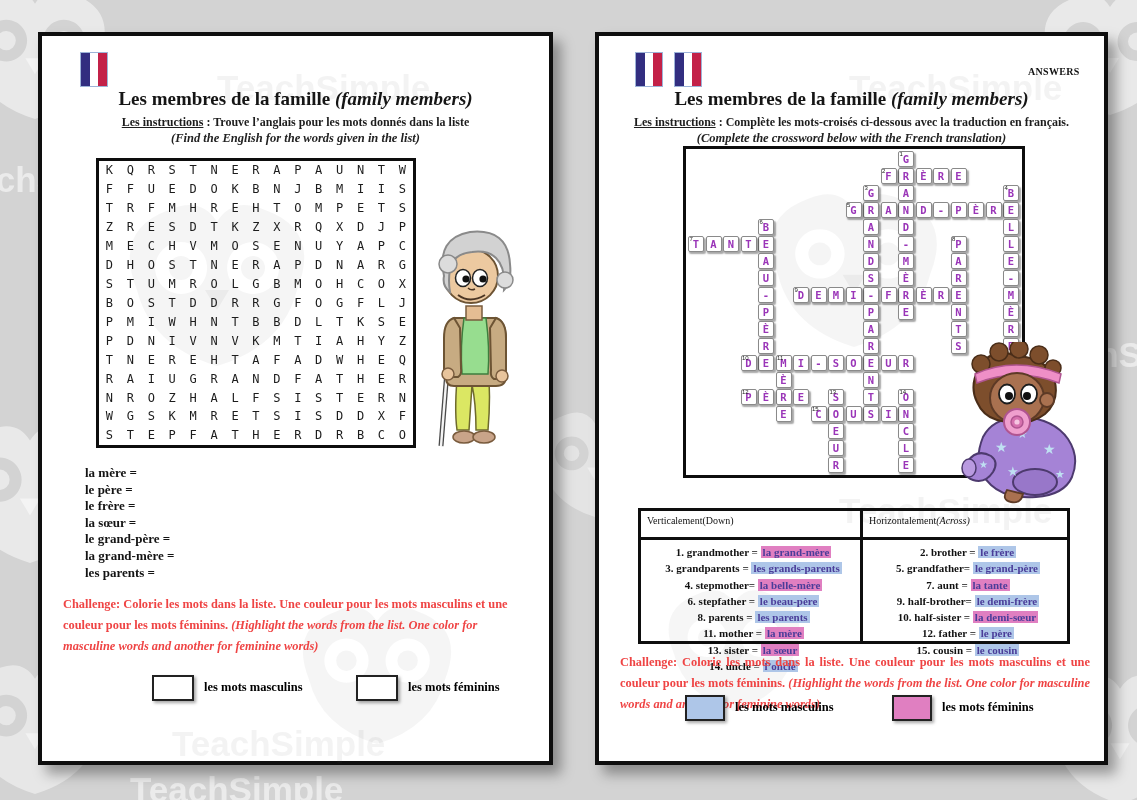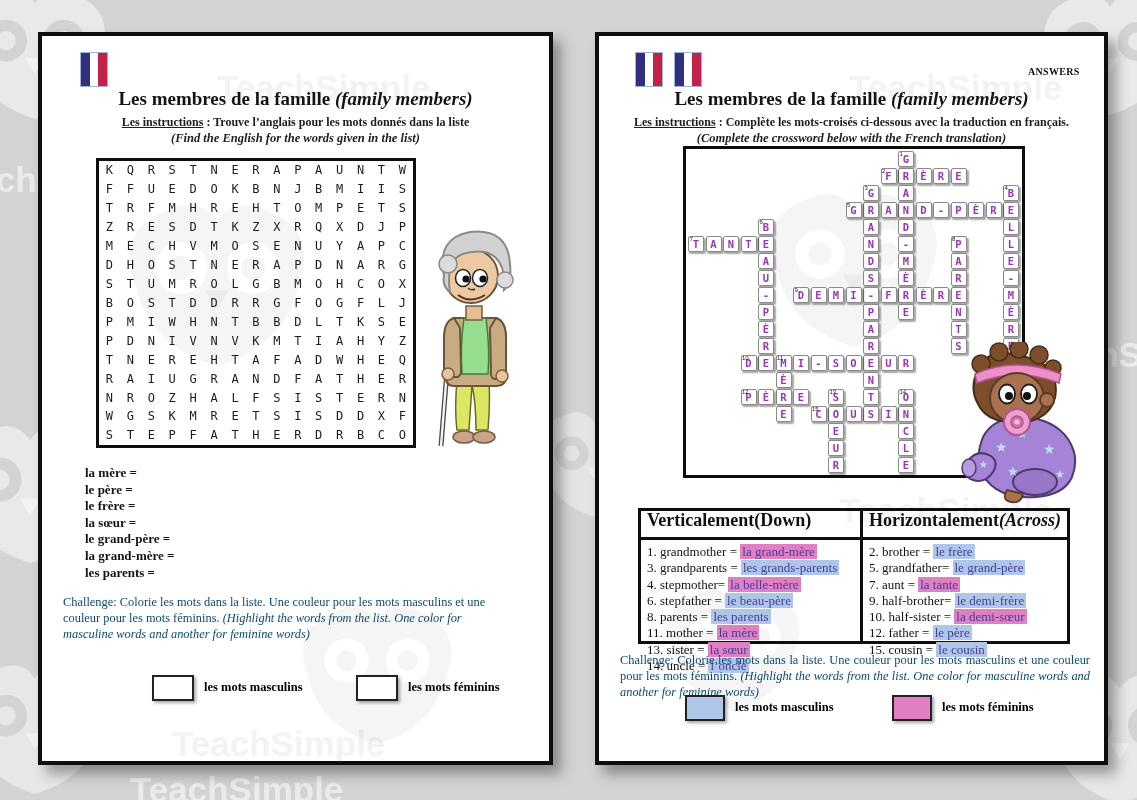--- a/index.html
+++ b/index.html
@@ -35,45 +35,45 @@
   .ws-row{display:flex;height:18.93px;}
   .ws-cell{width:20.93px;height:18.93px;display:flex;align-items:center;justify-content:center;
            font-family:"DejaVu Sans Mono",monospace;font-size:12px;color:#1c1c1c;}
 
   
   .word-col{position:absolute;top:429px;font-size:13px;font-weight:700;color:#141414;}
   #wl-left{left:43px;}
   #wl-right{left:260px;}
   .word-item{line-height:16.6px;}
 
-  .challenge{position:absolute;font-size:12.4px;color:#0c4a6e;line-height:16px;font-weight:400;}
+  .challenge{position:absolute;font-size:12.4px;color:#ef4444;line-height:21px;font-weight:700;}
   .challenge .en{font-style:italic;}
   .legend-swatch{position:absolute;width:42px;height:26px;border:2.5px solid #222;box-sizing:border-box;
                  box-shadow:2px 2px 3px rgba(0,0,0,0.35);}
   .legend-label{position:absolute;font-size:12.5px;font-weight:700;color:#000000;}
 
   
   #answers-tag{position:absolute;left:429px;top:30px;font-size:10px;font-weight:700;letter-spacing:0.3px;color:#111;}
   #cw-box{position:absolute;left:84px;top:110px;width:342px;height:332px;border:3px solid #0d0d0d;
           box-sizing:border-box;}
   #cw-grid{position:absolute;left:0;top:0;right:0;bottom:0;}
   .cw-cell{position:absolute;width:16px;height:16px;background:#fff;border:1px solid #8a8a8a;
            border-radius:2px;box-shadow:1.5px 2px 1.5px rgba(0,0,0,0.35);box-sizing:border-box;}
   .cw-letter{position:absolute;left:0;right:0;top:0;bottom:0;display:flex;align-items:center;justify-content:center;
              font-family:"DejaVu Sans Mono",monospace;font-size:10.5px;font-weight:bold;color:var(--cw-letter);}
   .cw-num{position:absolute;left:0.5px;top:-1px;font-family:"Liberation Sans",sans-serif;font-size:6px;color:#222;z-index:2;}
   #hyphen-note{position:absolute;left:0;right:80px;top:451px;text-align:center;font-size:10.5px;font-weight:700;color:#111;}
   #hyphen-note .en{font-style:italic;}
 
   #answers-table{position:absolute;left:39px;top:472px;width:432px;height:136px;border:3px solid #0e0e0e;box-sizing:border-box;}
-  .tbl-header{position:absolute;top:0;height:18px;display:flex;align-items:center;font-size:18px;font-weight:700;color:#111;padding-left:6px;box-sizing:border-box;}
+  .tbl-header{position:absolute;top:0;height:18px;display:flex;align-items:center;font-size:10px;font-weight:400;color:#111;padding-left:6px;box-sizing:border-box;}
   .tbl-header .paren-it{font-style:italic;}
   #tbl-divider{position:absolute;left:219px;top:0;bottom:0;width:3px;background:#0e0e0e;}
   #tbl-headline{position:absolute;left:0;right:0;top:26px;height:3px;background:#0e0e0e;}
-  .clue-col{position:absolute;top:33px;bottom:2px;font-size:13px;font-weight:400;color:#111;padding-left:6px;box-sizing:border-box;}
+  .clue-col{position:absolute;top:33px;bottom:2px;font-size:11px;font-weight:700;color:#111;padding-left:6px;box-sizing:border-box;text-align:center;}
   #clues-down{left:0;width:219px;}
   #clues-across{left:222px;right:0;}
   .clue-row{line-height:16.3px;white-space:nowrap;}
   .clue-answer{color:var(--answer-text);padding:0 2px;}
   .clue-answer.masc{background:var(--masc);}
   .clue-answer.fem{background:var(--fem);}
 
   .cliparts{position:absolute;pointer-events:none;}
 </style>
 </head>

